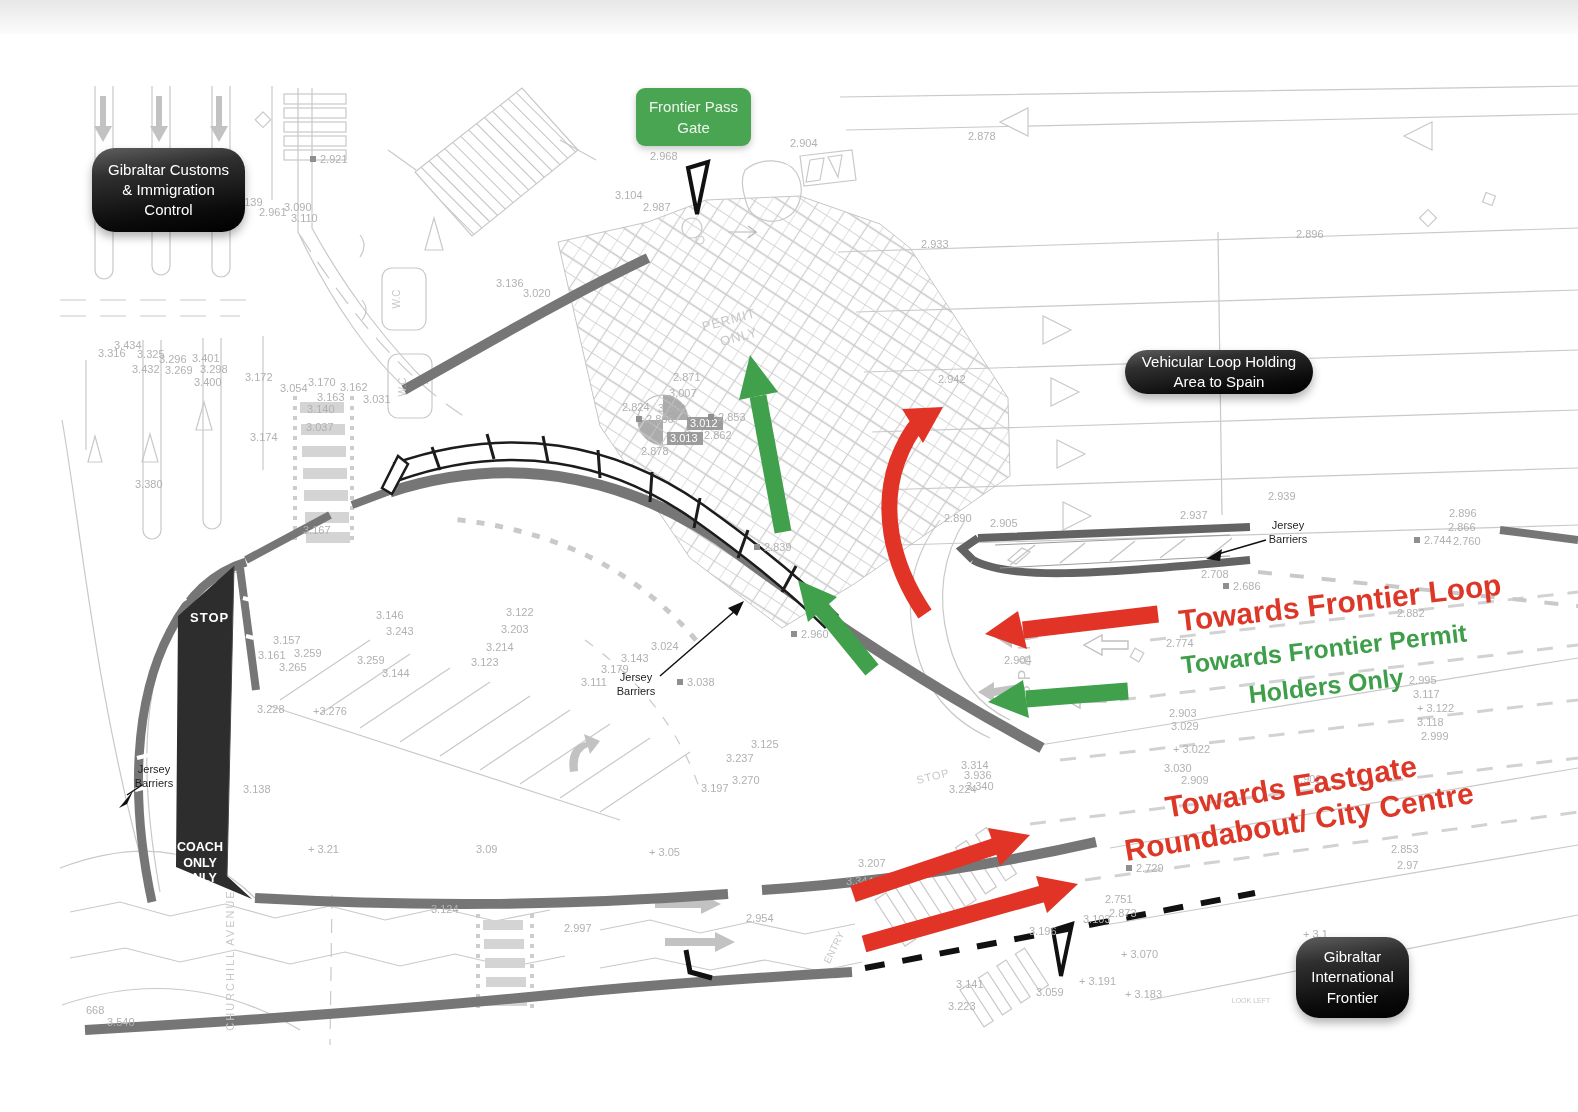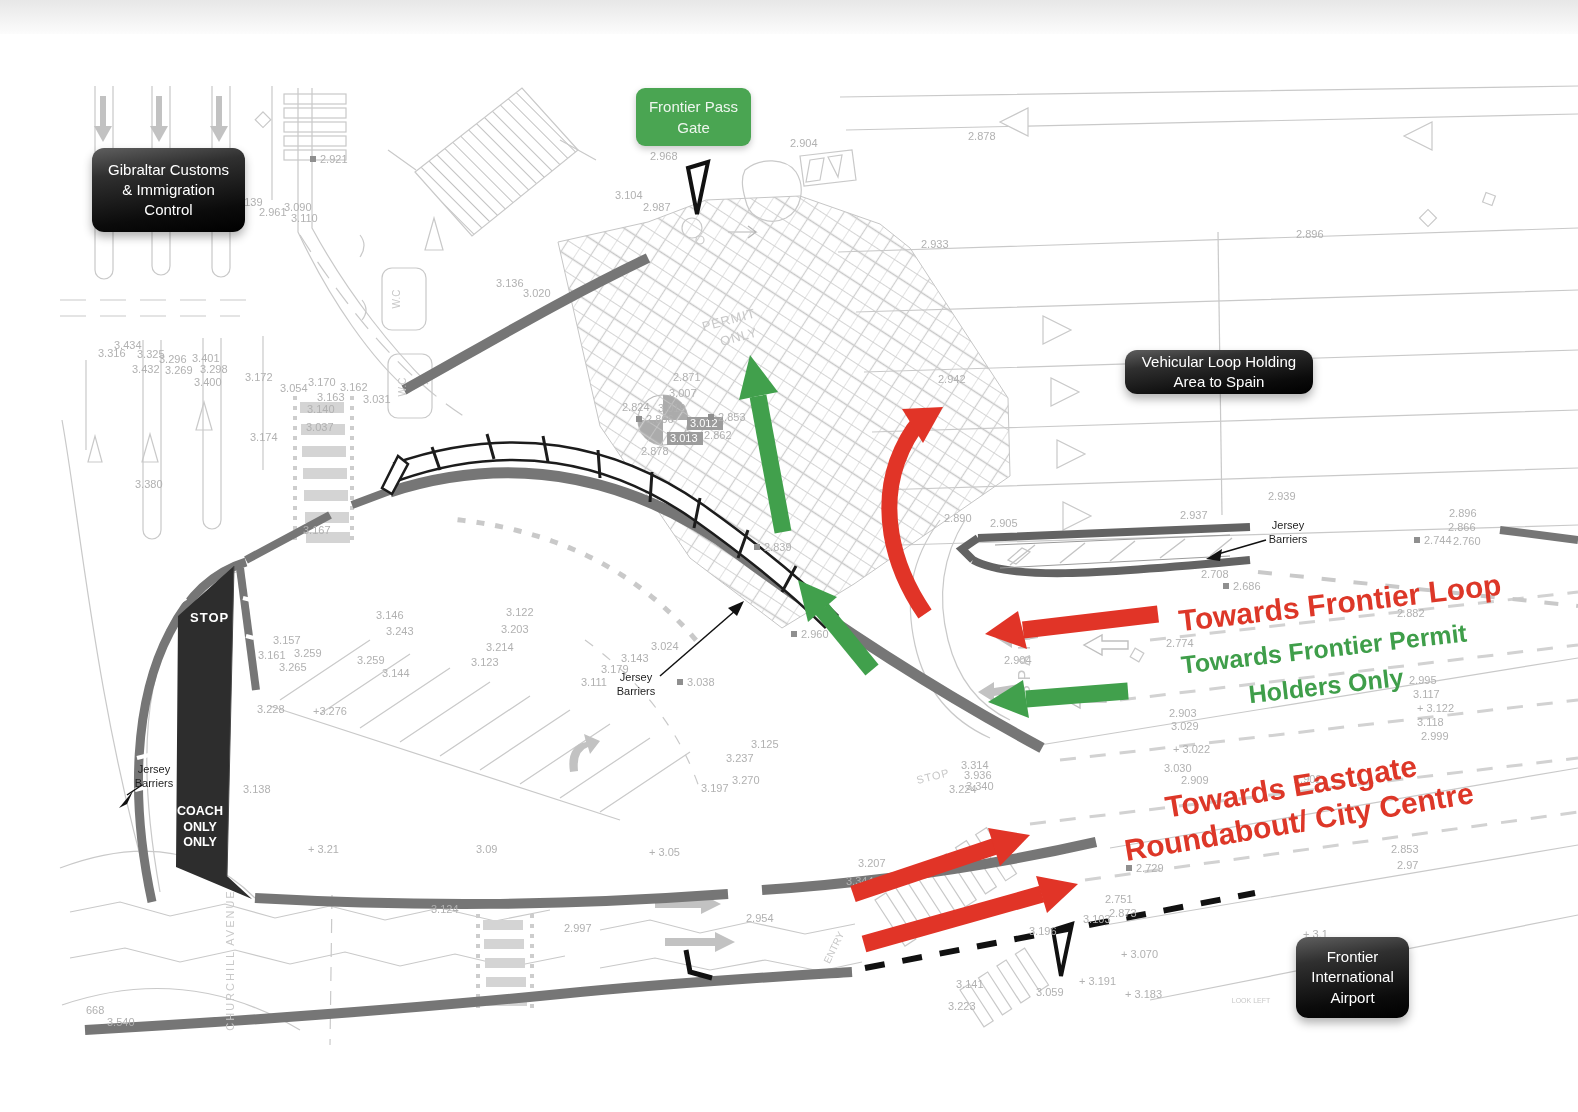--- a/index.html
+++ b/index.html
@@ -1,20 +1,20 @@
 <!DOCTYPE html>
 <html><head>
 <meta charset="utf-8">
 <style>
   html,body{margin:0;padding:0;background:#fff;font-family:"Liberation Sans",sans-serif;}
   .stage{position:relative;width:1578px;height:1112px;background:#ffffff;overflow:hidden;}
   .topfade{position:absolute;top:0;left:0;width:100%;height:34px;
     background:linear-gradient(#e7e7e7,#fcfcfc);}
   svg.plan{position:absolute;left:0;top:0;}
-  .blackbox{position:absolute;box-sizing:border-box;padding:7px 9px;border-radius:12px;
+  .blackbox{position:absolute;box-sizing:border-box;padding:7px 9px;border-radius:23px;
     background:linear-gradient(172deg,#5f5f5f 0%,#303030 28%,#0b0b0b 75%,#000 100%);
     color:#fff;font-size:15px;line-height:1.35;text-align:center;
     display:flex;align-items:center;justify-content:center;
     box-shadow:0 5px 10px rgba(0,0,0,.30);}
   .greenbox{position:absolute;box-sizing:border-box;padding:6px 12px;border-radius:9px;
     background:#4aa552;color:#eef6ee;font-size:15px;line-height:1.4;text-align:center;
     display:flex;align-items:center;justify-content:center;
     box-shadow:0 3px 7px rgba(0,0,0,.22);}
   .jersey{position:absolute;width:56px;text-align:center;font-size:11px;line-height:1.3;
     color:#1e1e1e;}
@@ -399,28 +399,28 @@
       <path d="M1078,884 L1047,913 L1036,876 Z" stroke="none"></path>
     </g>
   </svg>
 
   <div class="blackbox" style="left:92px;top:148px;width:153px;height:84px;">Gibraltar Customs &amp; Immigration Control</div>
 
   <div class="greenbox" style="left:636px;top:88px;width:115px;height:58px;">Frontier Pass Gate</div>
 
   <div class="blackbox" style="left:1125px;top:350px;width:188px;height:44px;">Vehicular Loop Holding Area to Spain</div>
 
-  <div class="blackbox" style="left:1296px;top:937px;width:113px;height:81px;">Frontier International Airport</div>
+  <div class="blackbox" style="left:1296px;top:937px;width:113px;height:81px;">Gibraltar International Frontier</div>
 
   <div class="jersey" style="left:126px;top:762px;">Jersey Barriers</div>
   <div class="jersey" style="left:608px;top:670px;">Jersey Barriers</div>
   <div class="jersey" style="left:1260px;top:518px;">Jersey Barriers</div>
 
   <div class="stopword" style="left:190px;top:610px;">STOP</div>
-  <div class="coach" style="left:172px;top:804px;">
+  <div class="coach" style="left:172px;top:840px;">
     <span>COACH</span><br>
     <span>ONLY</span><br>
     <span>ONLY</span>
   </div>
 
   <div class="ann red" style="--rot:-6.5deg;left:1340px;top:603px;font-size:30px;">Towards Frontier Loop</div>
   <div class="ann green" style="--rot:-6.5deg;left:1324px;top:649px;font-size:25px;">Towards Frontier Permit</div>
   <div class="ann green" style="--rot:-6.5deg;left:1326px;top:686px;font-size:25px;">Holders Only</div>
   <div class="ann red" style="--rot:-9.5deg;left:1291px;top:787px;font-size:30px;">Towards Eastgate</div>
   <div class="ann red" style="--rot:-9.5deg;left:1299px;top:822px;font-size:30px;">Roundabout/ City Centre</div>

